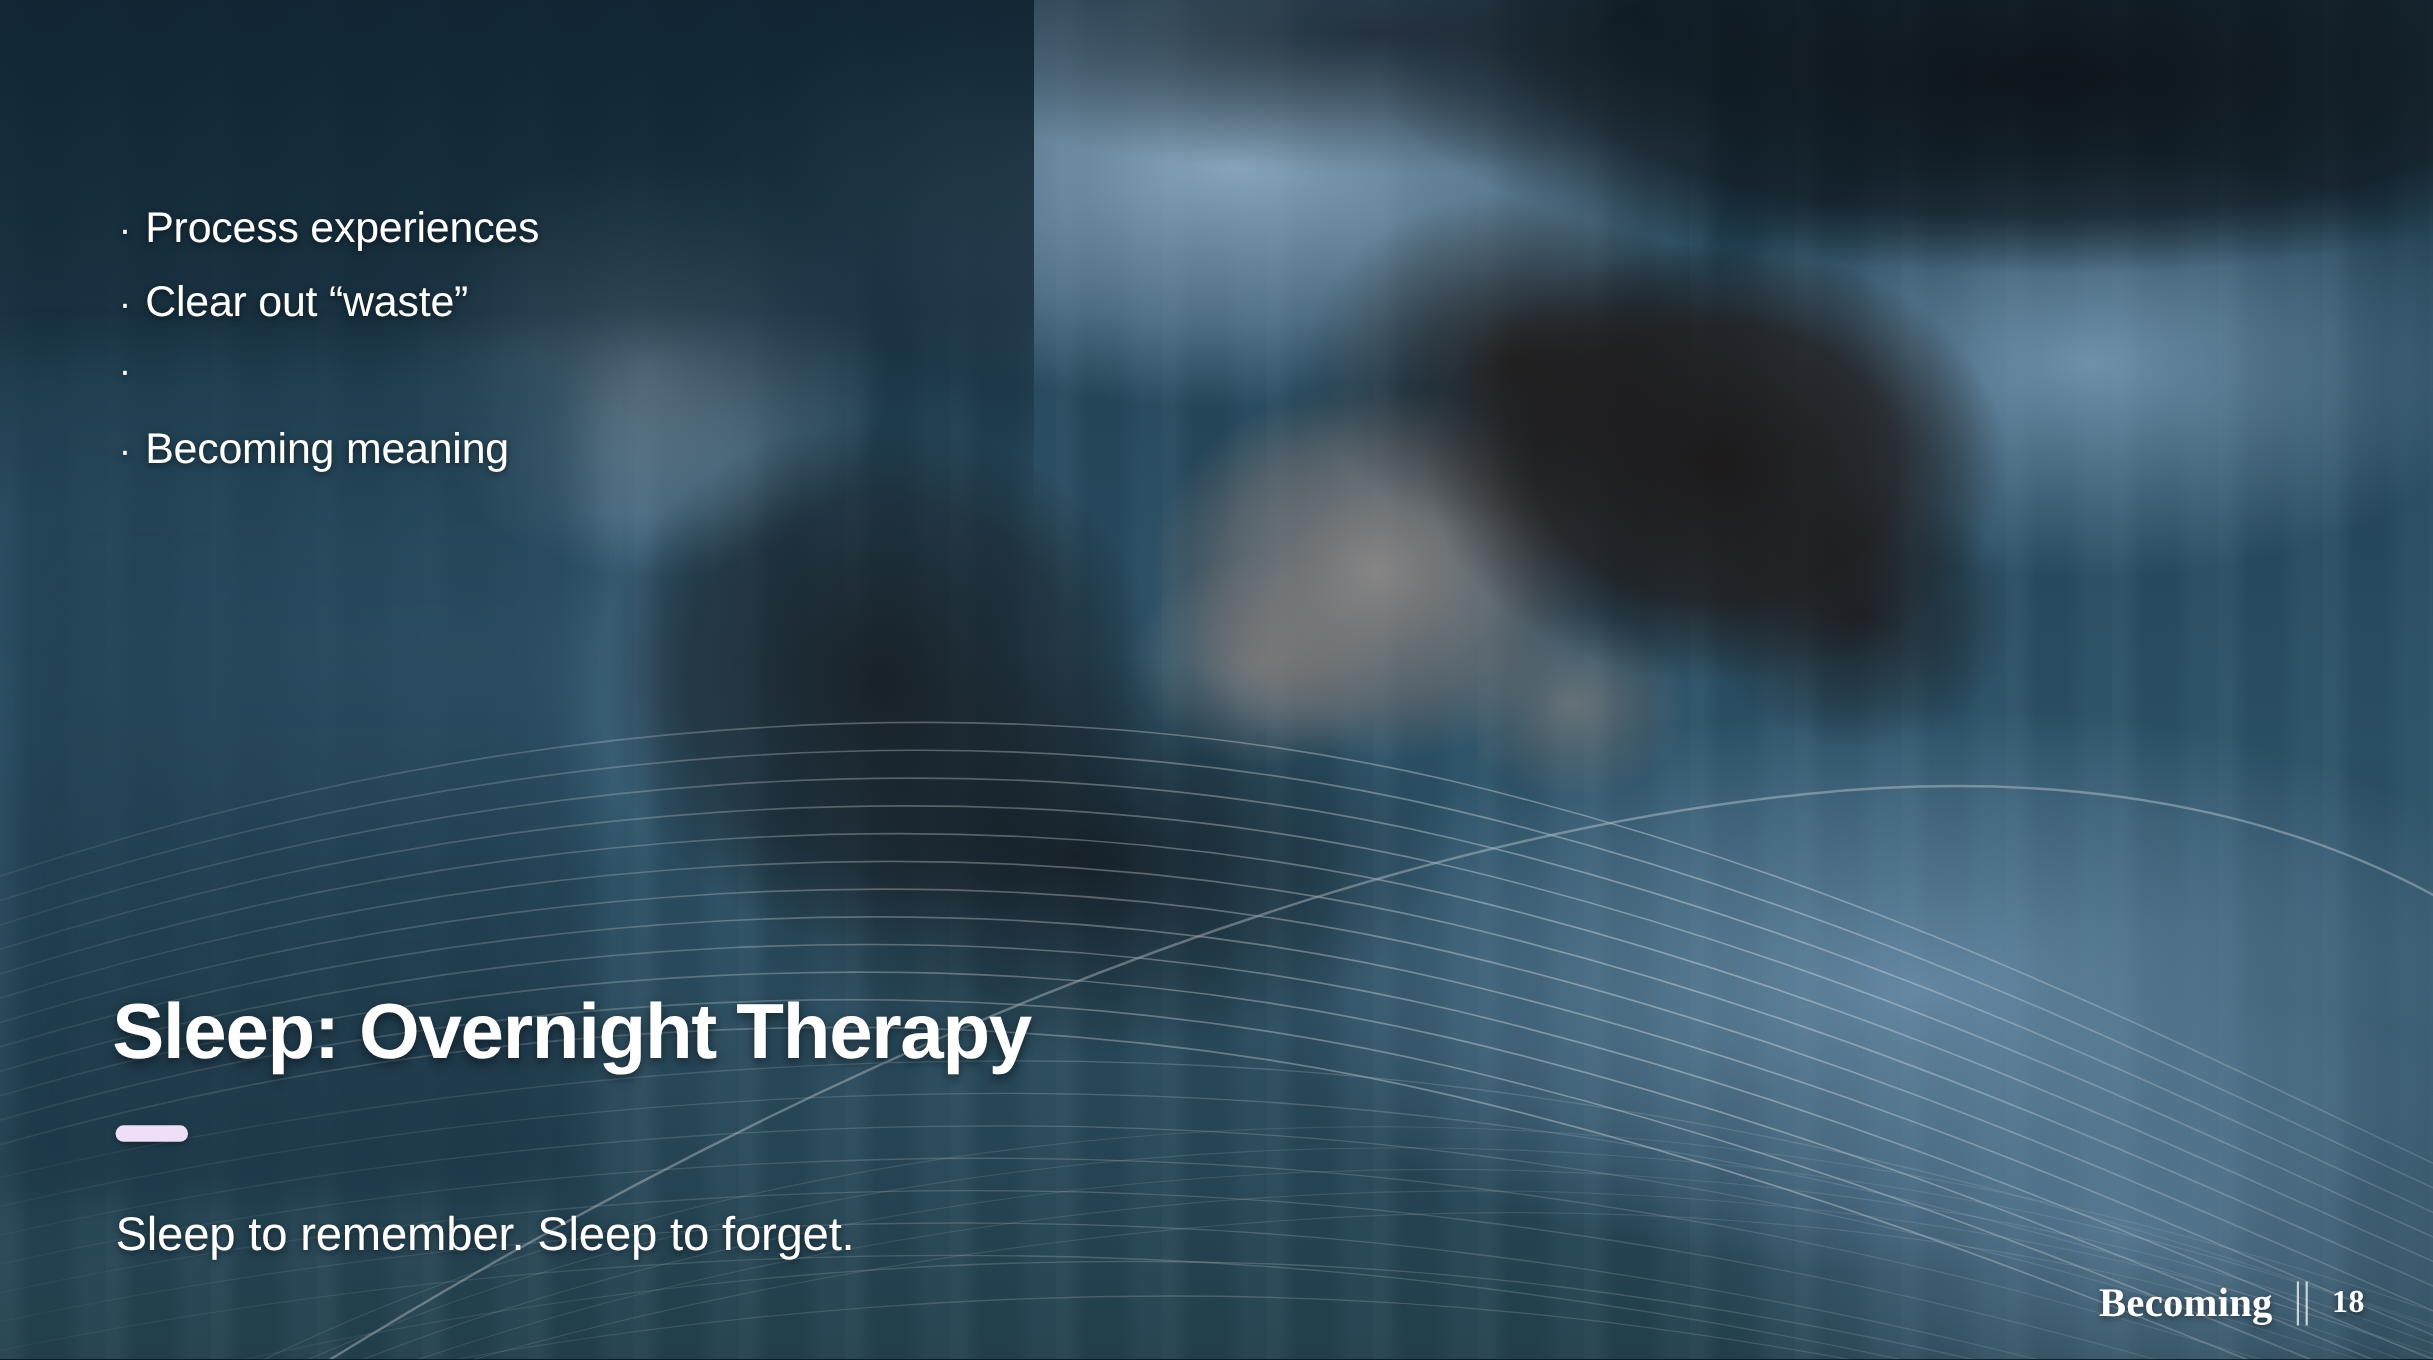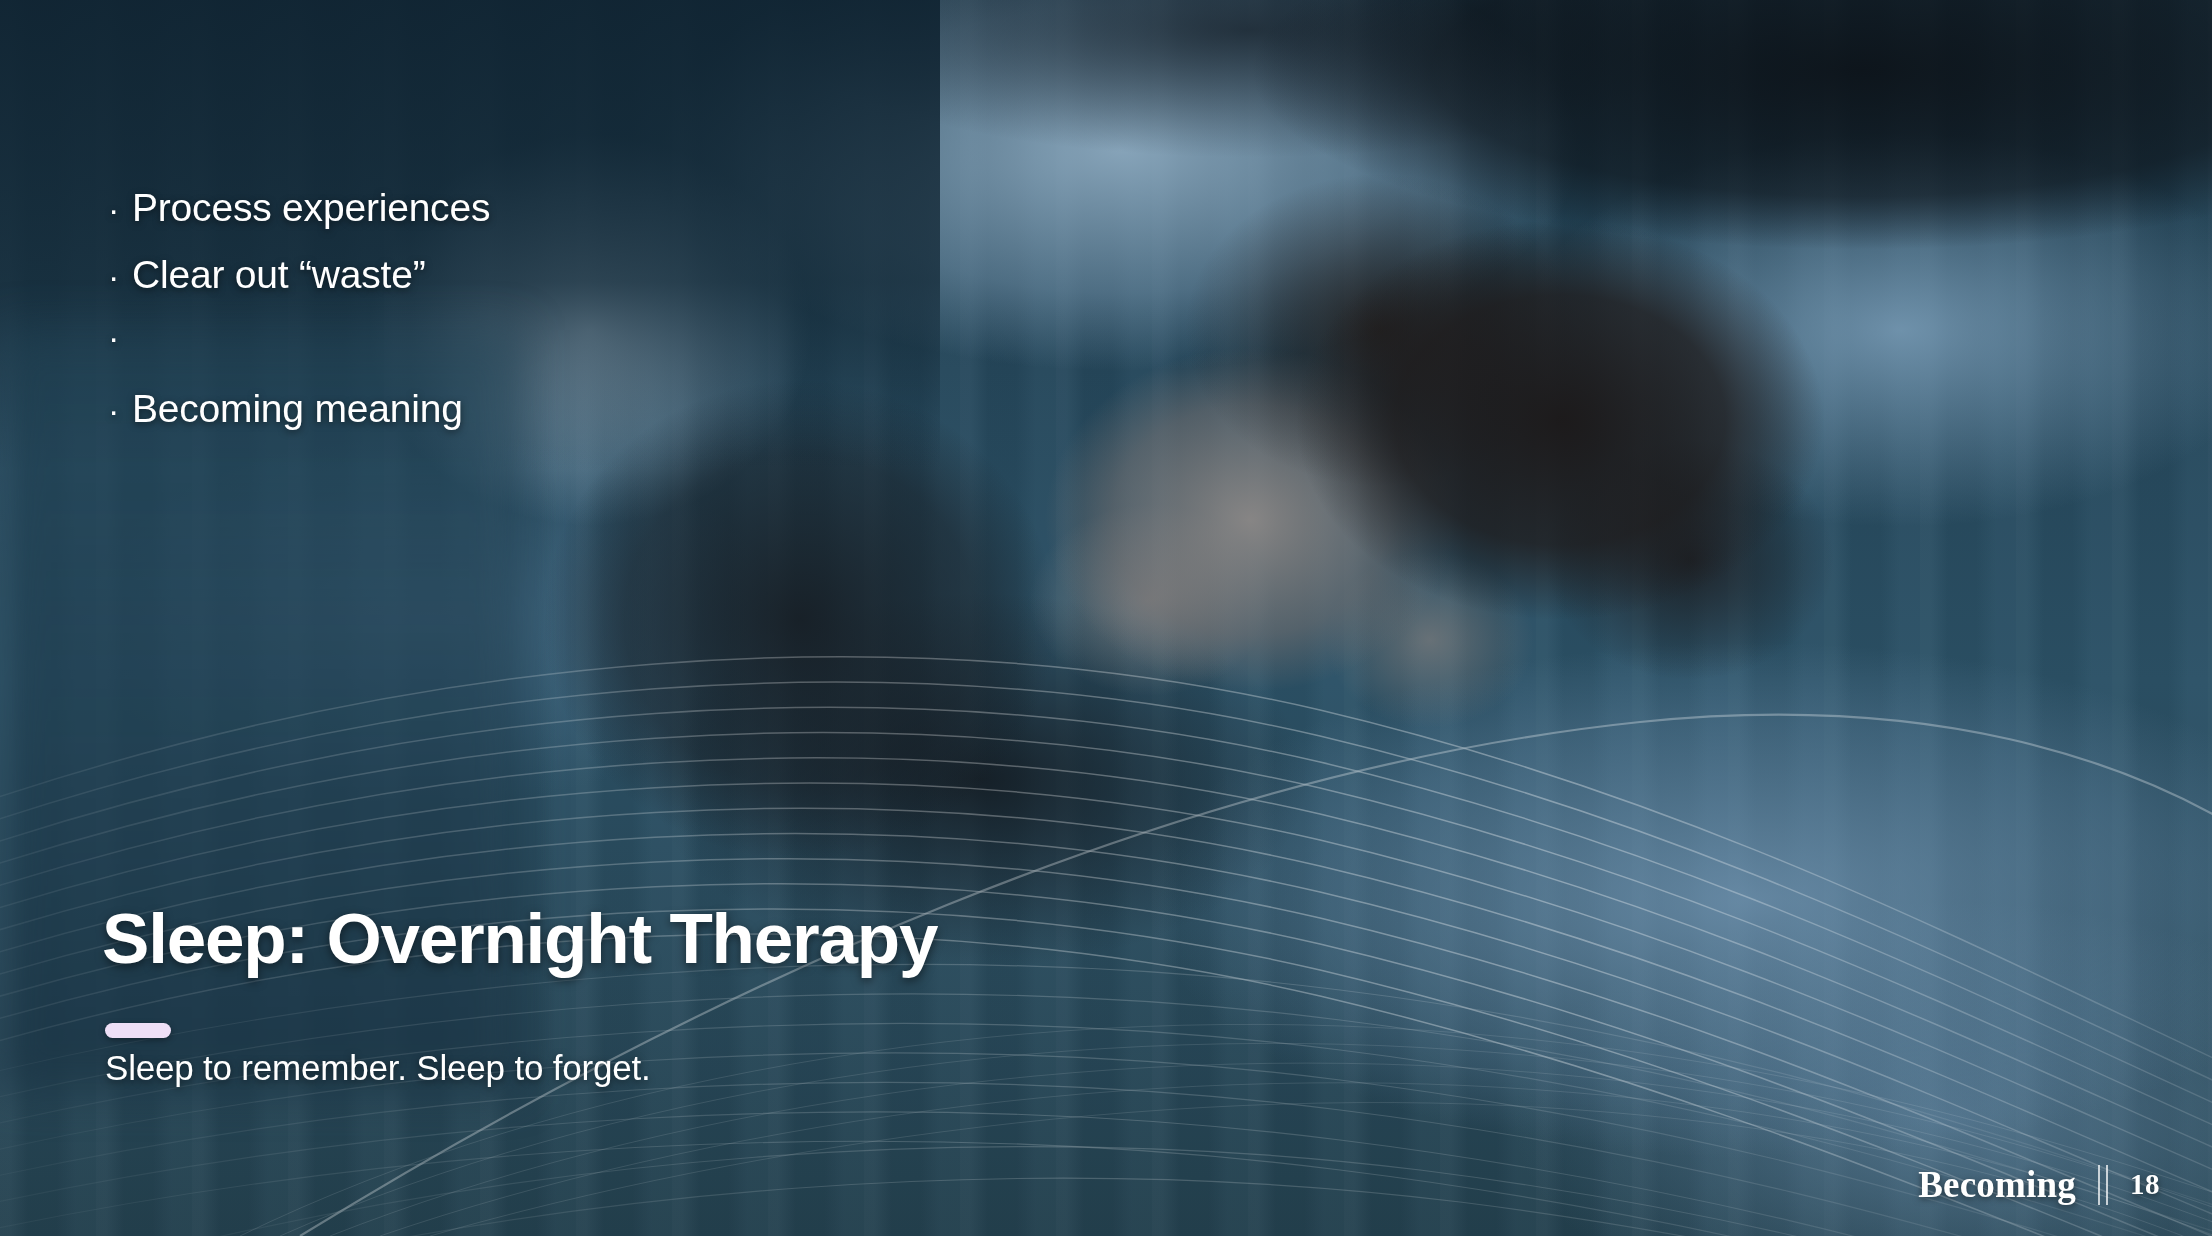--- a/index.html
+++ b/index.html
@@ -131,34 +131,34 @@
     height: 15px;
     border-radius: 8px;
     background: #eedff6;
     box-shadow: 0 2px 6px rgba(0,0,0,0.35);
     z-index: 5;
   }
 
   .subtitle {
     position: absolute;
     left: 105px;
-    top: 1048px;
-    font-size: 35px;
+    top: 1098px;
+    font-size: 43px;
     font-weight: 400;
     color: #ffffff;
     letter-spacing: -0.2px;
     white-space: nowrap;
     text-shadow: 0 2px 7px rgba(0,0,0,0.5);
     z-index: 5;
   }
 
   
   .footer {
     position: absolute;
-    right: 52px;
+    right: 62px;
     bottom: 30px;
     display: flex;
     align-items: center;
     gap: 22px;
     z-index: 5;
   }
   .brand {
     font-family: "Liberation Serif", serif;
     font-size: 37px;
     font-weight: 700;

